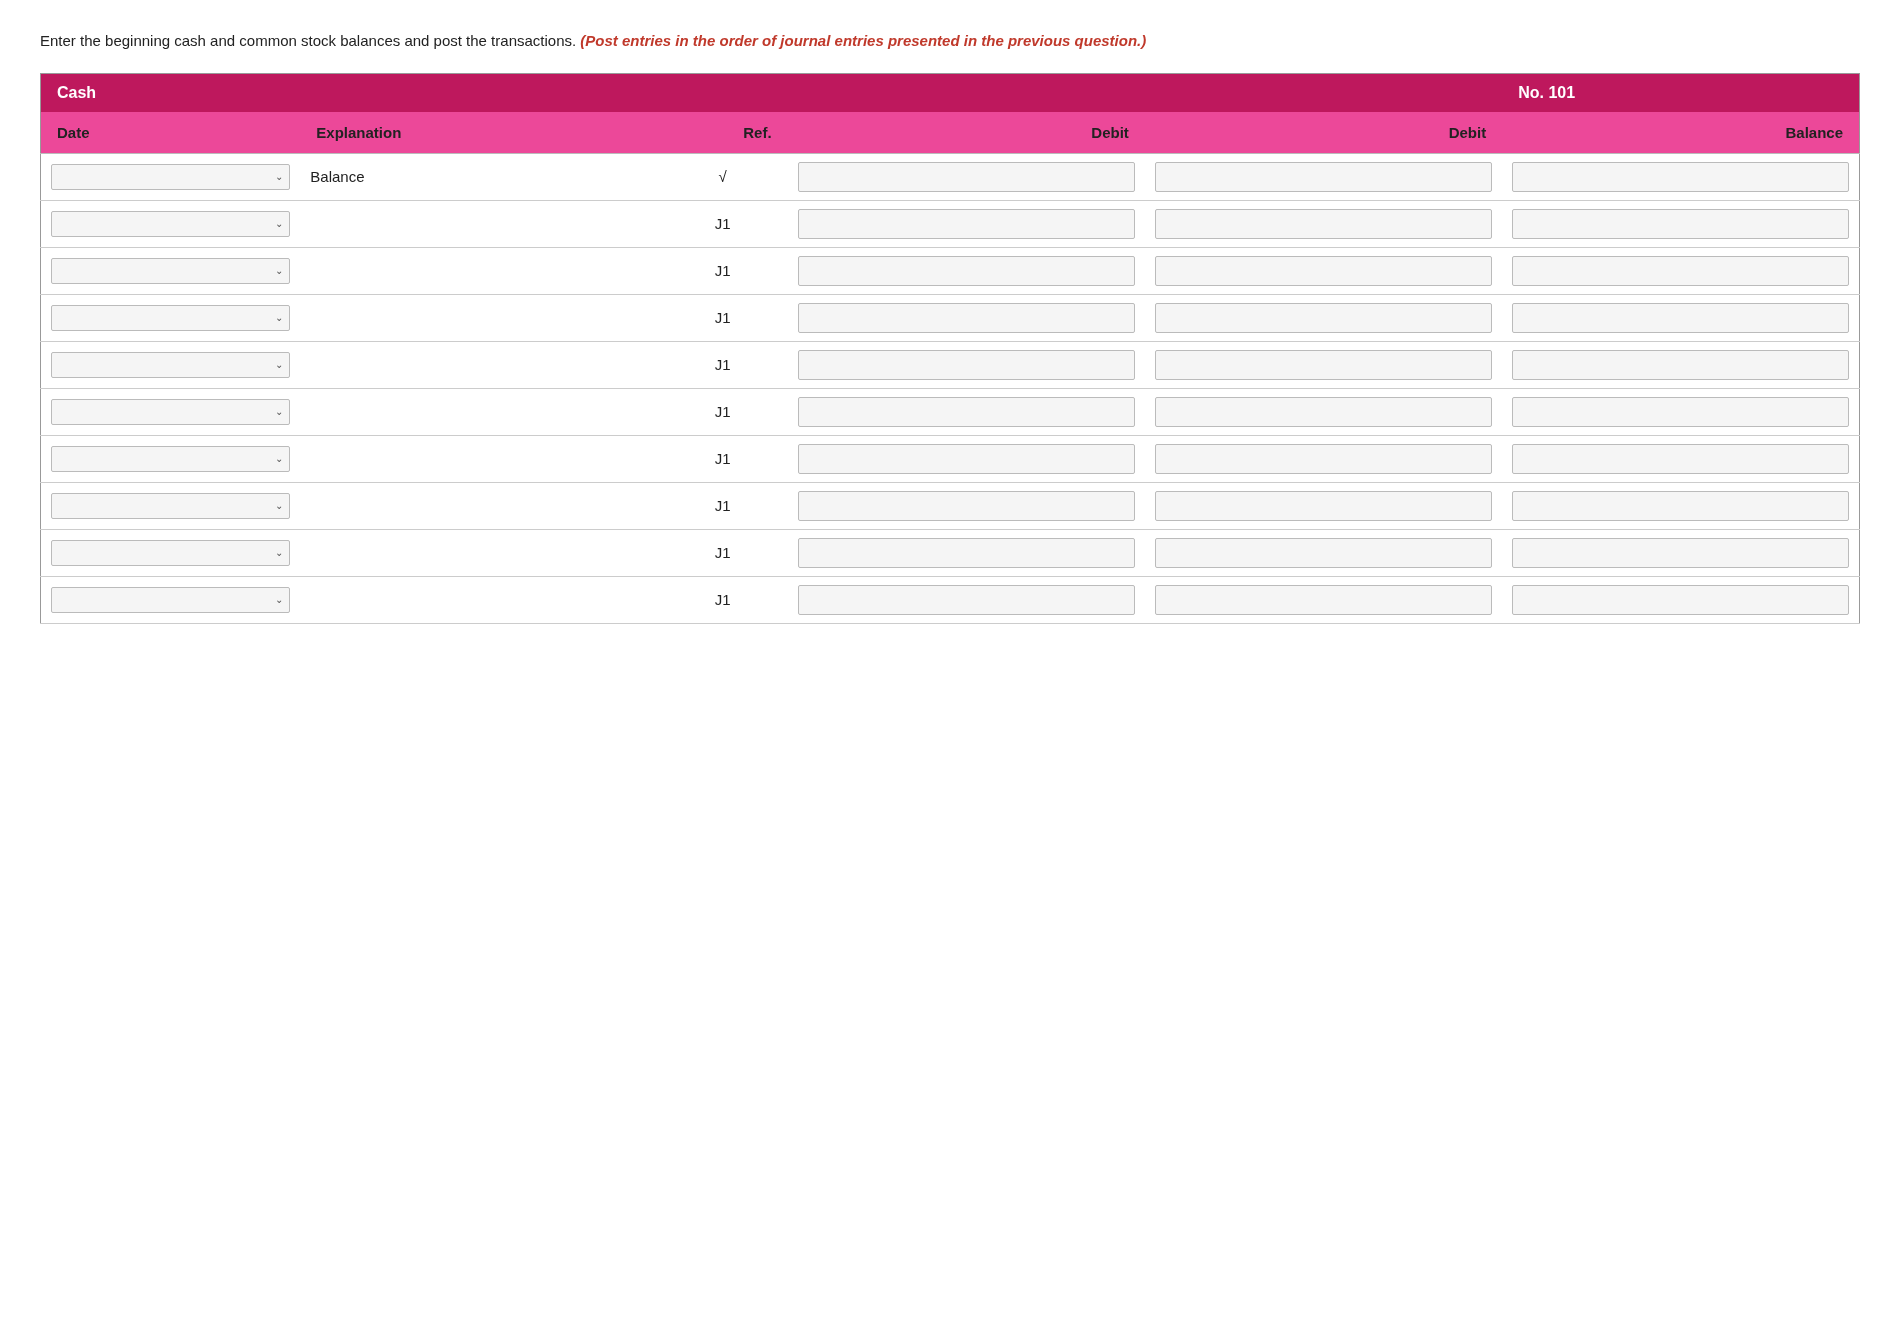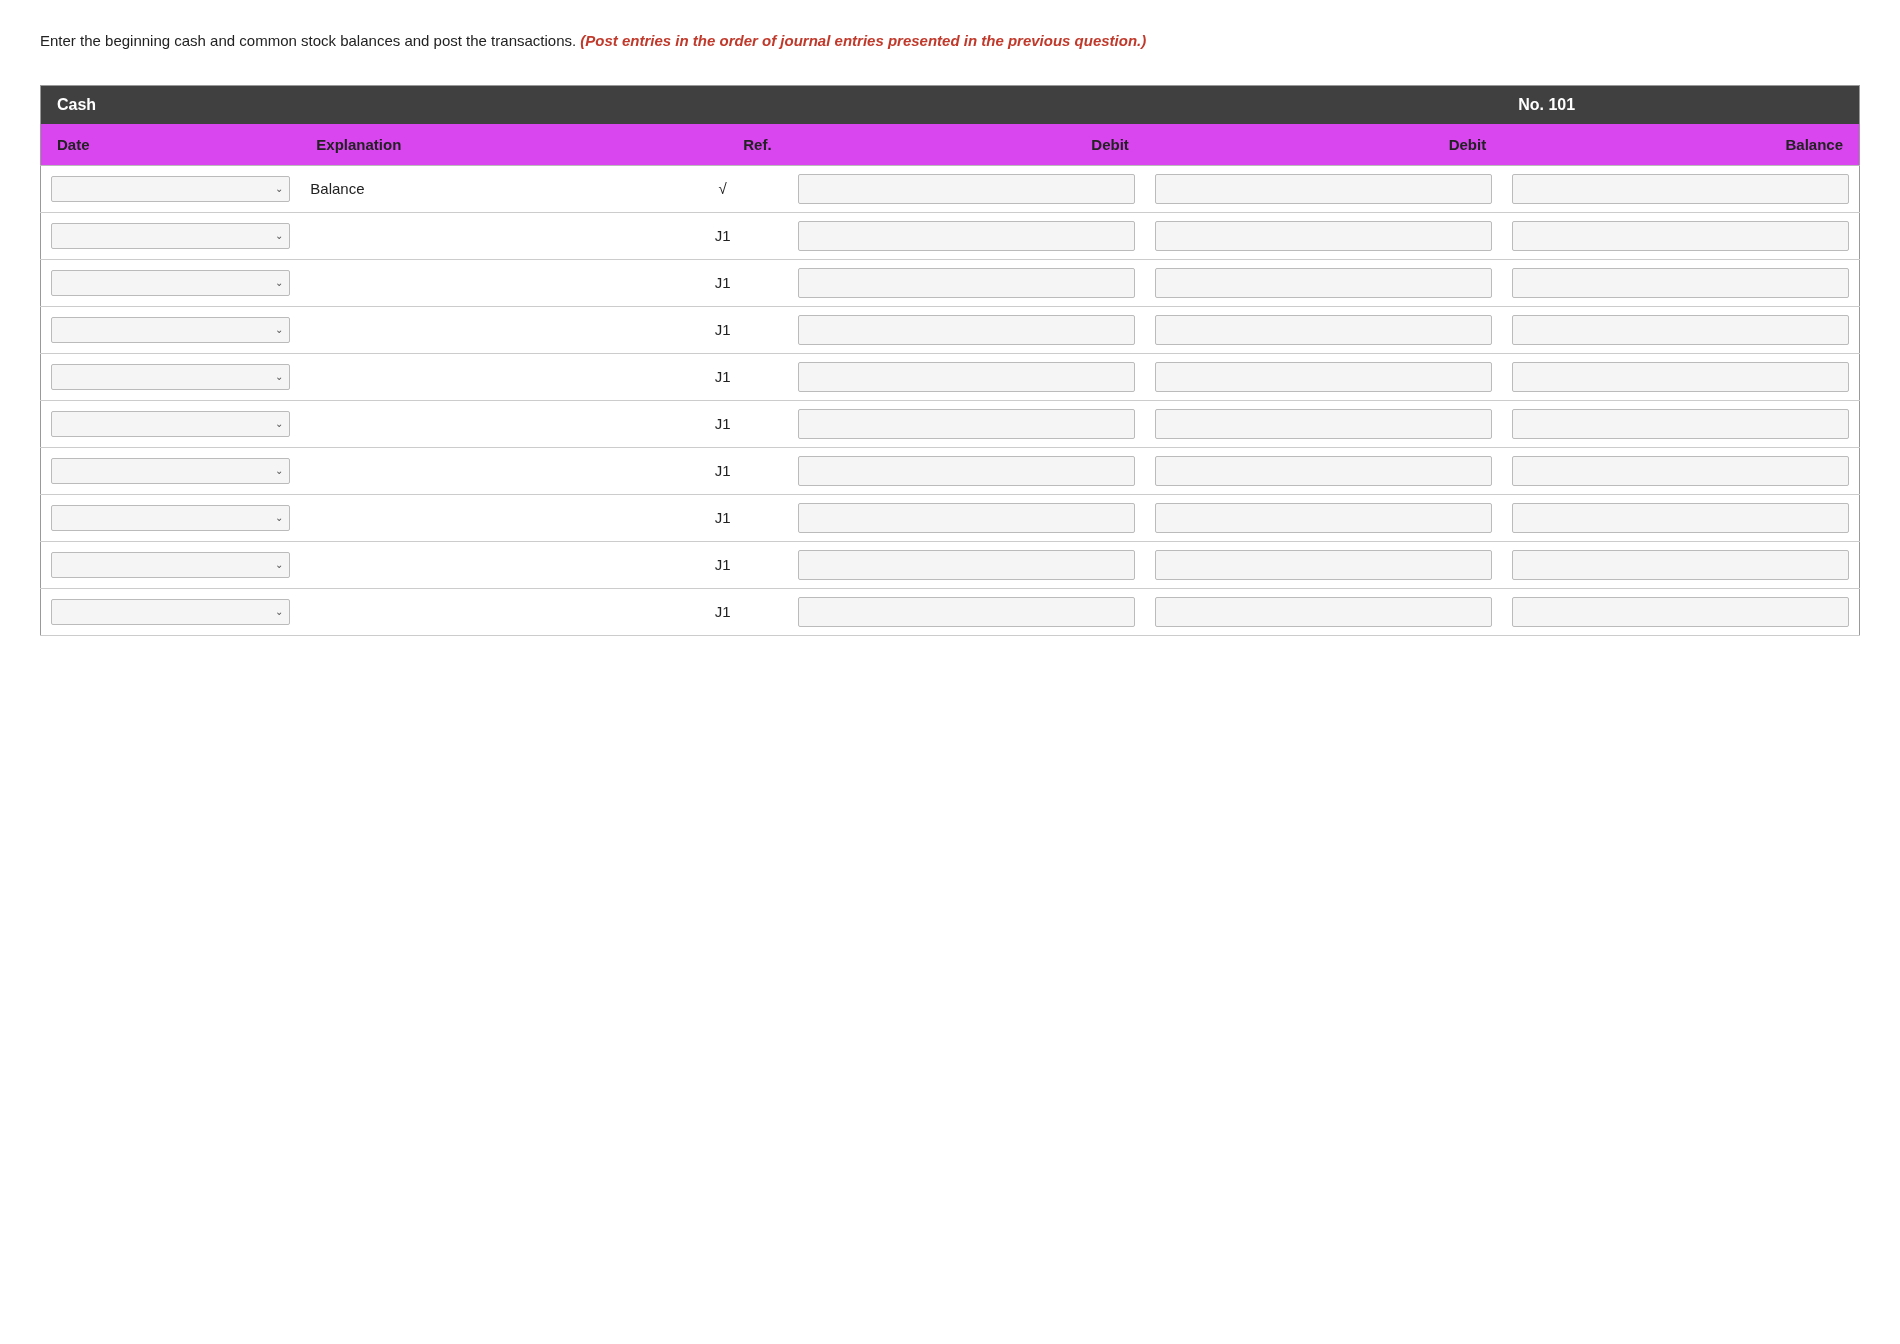--- a/index.html
+++ b/index.html
@@ -10,54 +10,54 @@
 
     body {
       font-family: Arial, sans-serif;
       font-size: 15px;
       background: #fff;
       padding: 30px 40px;
       color: #222;
     }
 
     .instructions {
-      margin-bottom: 32px;
+      margin-bottom: 20px;
       font-size: 15px;
       line-height: 1.5;
     }
 
     .instructions .bold-italic-red {
       color: #c0392b;
       font-weight: bold;
       font-style: italic;
     }
 
     .ledger-table {
       width: 100%;
       border-collapse: collapse;
       border: 1px solid #999;
     }
 
     .ledger-header-row {
-      background-color: #404040;
+      background-color: #be185d;
       color: #fff;
     }
 
     .ledger-header-row td {
       padding: 10px 16px;
       font-size: 16px;
       font-weight: bold;
     }
 
     .ledger-header-row .account-number {
       text-align: left;
     }
 
     .col-headers-row {
-      background-color: #d946ef;
+      background-color: #ec4899;
     }
 
     .col-headers-row th {
       padding: 12px 16px;
       font-weight: bold;
       text-align: left;
       border-bottom: 1px solid #bbb;
       font-size: 15px;
     }
 

